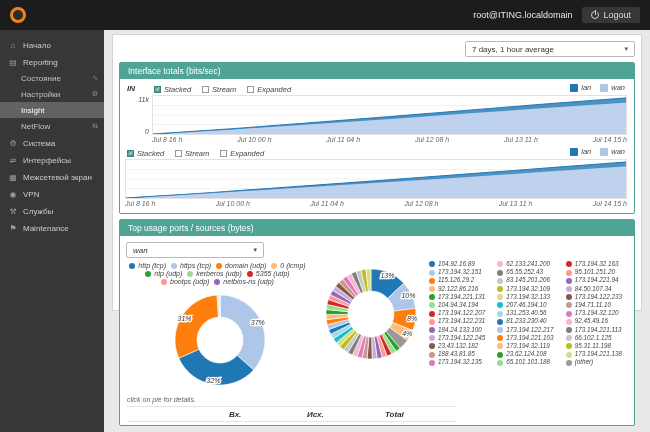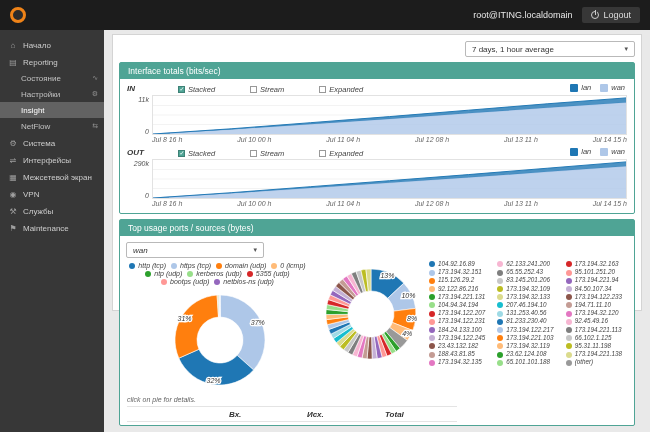--- a/index.html
+++ b/index.html
@@ -46,21 +46,21 @@
   .panel-body{padding:3px 5px 3px 3px;font-style:italic;}
 
   
   .chart-block{display:flex;padding:1px 2px;}
   .gutter{width:27px;flex:none;position:relative;font-size:7px;color:#555;}
   .gutter .io{position:absolute;top:1px;left:2px;font-size:8px;font-weight:bold;color:#333;}
   .gutter .ymax{position:absolute;top:13px;right:3px;}
   .gutter .yzero{position:absolute;top:45px;right:3px;}
   .chart-main{flex:1;min-width:0;}
   .controls{height:12px;display:flex;align-items:center;gap:11px;font-size:7.5px;color:#444;position:relative;padding-left:2px;}
-  .controls label{display:flex;align-items:center;gap:3px;cursor:pointer;margin-left:24px;}
+  .controls label{display:flex;align-items:center;gap:3px;cursor:pointer;}
   .cb{width:7px;height:7px;border:1px solid #999;background:#fff;display:inline-block;position:relative;}
   .cb.checked{background:#4fa495;border-color:#3d8176;}
   .cb.checked::after{content:"✓";position:absolute;left:0.5px;top:-1.5px;font-size:6px;color:#fff;}
   .chart-legend{position:absolute;right:2px;top:0;display:flex;gap:9px;}
   .chart-legend .l-item{display:flex;align-items:center;gap:3px;font-size:7.5px;color:#444;}
   .chart-legend .l-item i{width:8px;height:8px;border-radius:1px;display:inline-block;}
   .plot{height:40px;border:1px solid #e2e2e2;background:#fff;}
   .plot svg{display:block;width:100%;height:100%;}
   .ticks{display:flex;justify-content:space-between;font-size:7px;color:#666;margin-top:1px;height:9px;}
 
@@ -213,25 +213,20 @@
                   <span>Jul 10 00 h</span>
                   <span>Jul 11 04 h</span>
                   <span>Jul 12 08 h</span>
                   <span>Jul 13 11 h</span>
                   <span>Jul 14 15 h</span>
                 </div>
             </div>
           </div>
 
           <div class="chart-block">
-            <div class="gutter">
-              <span class="io">OUT</span>
-              <span class="ymax">290k</span>
-              <span class="yzero">0</span>
-            </div>
             <div class="chart-main">
               <div class="controls">
                 <label>
                     <span class="cb checked"></span>
                     <span>Stacked</span>
                   </label>
                 <label>
                     <span class="cb"></span>
                     <span>Stream</span>
                   </label>

